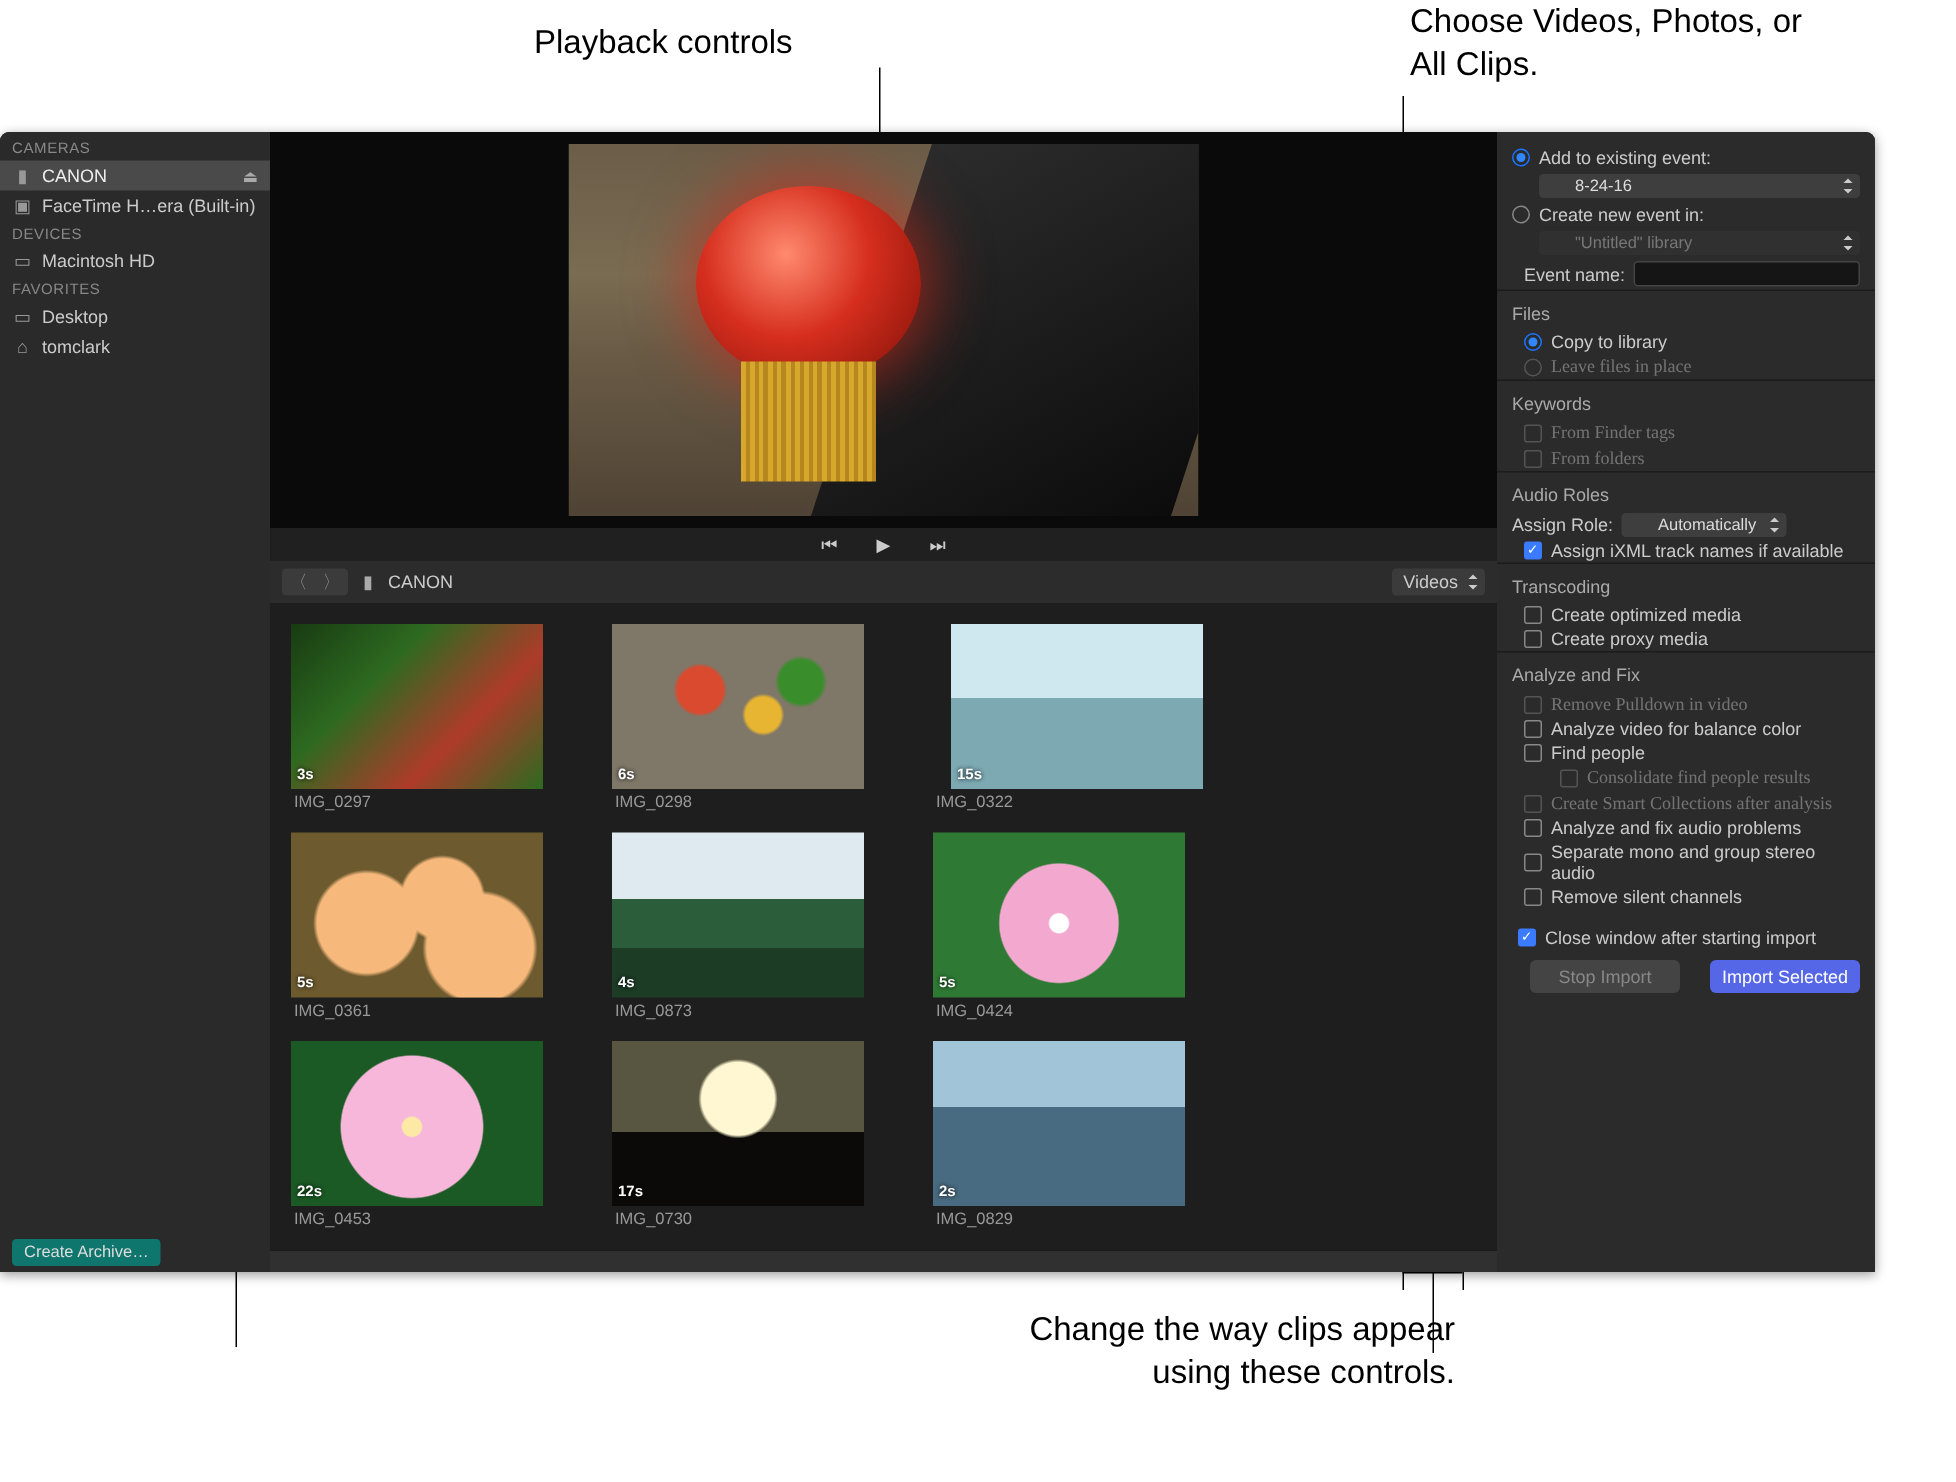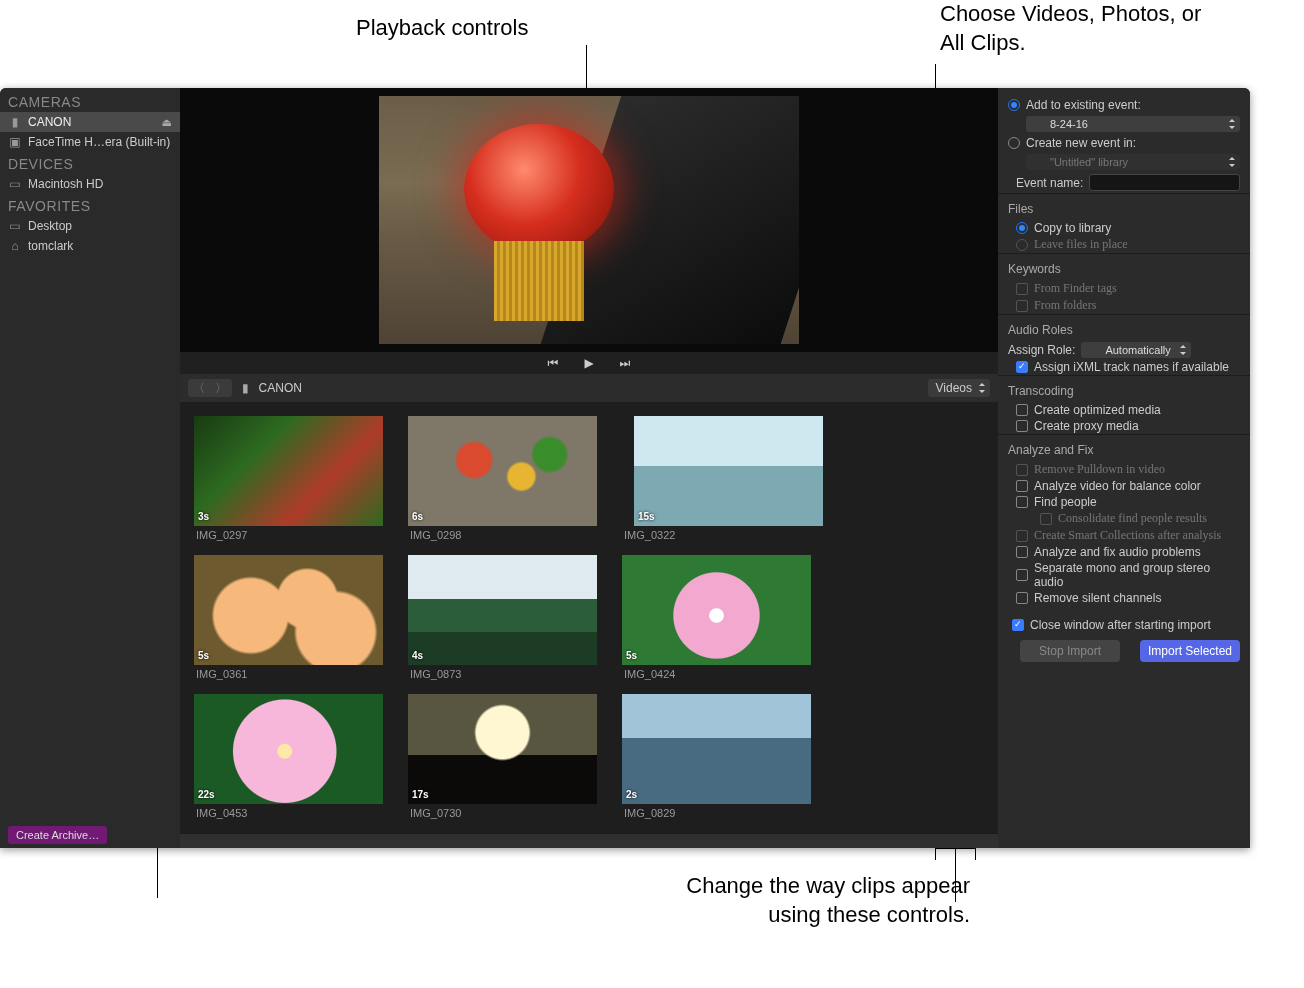--- a/index.html
+++ b/index.html
@@ -7,21 +7,21 @@
   .stage { position:relative; width:1304px; height:988px; margin:0; }
   .callout { position:absolute; font-size:22px; color:#000; line-height:1.3; }
   .callout-line { position:absolute; background:#000; }
   .window { position:absolute; left:0; top:88px; width:1250px; height:760px; background:#1e1e1e; border-radius:6px 6px 0 0; box-shadow:0 2px 8px rgba(0,0,0,.4); overflow:hidden; display:flex; flex-direction:column;}
   .titlebar { height:20px; background:#3a3a3a; display:flex; align-items:center; justify-content:center; position:relative; color:#bbb; font-size:11px; }
   .traffic { position:absolute; left:8px; top:4px; display:flex; gap:7px;}
   .traffic span { width:11px; height:11px; border-radius:50%; display:inline-block;}
   .red{background:#ff5f57;} .yellow{background:#555;} .green{background:#28c940;}
   .body { flex:1; display:flex; }
   .sidebar { width:180px; background:#2a2a2a; color:#ccc; font-size:12px; padding-top:2px;}
-  .sb-header { color:#888; font-size:14px; padding:4px 8px 2px; letter-spacing:.04em;}
+  .sb-header { color:#888; font-size:10px; padding:4px 8px 2px; letter-spacing:.04em;}
   .sb-item { display:flex; align-items:center; gap:6px; padding:3px 8px; white-space:nowrap; overflow:hidden; text-overflow:ellipsis;}
   .sb-item .sb-icon { width:14px; display:flex; justify-content:center; color:#999;}
   .sb-item.sel { background:#4a4a4a; color:#eee;}
   .eject { margin-left:auto; color:#aaa; font-size:11px;}
   .center { flex:1; background:#0d0d0d; display:flex; flex-direction:column; }
   .preview { height:264px; display:flex; align-items:center; justify-content:center; position:relative; background:#0a0a0a;}
   .preview-img { width:420px; height:248px; position:relative; overflow:hidden; }
   .lantern-bg { position:absolute; inset:0; background:linear-gradient(180deg,#6b5d48 0%, #7a6c52 35%, #6a5c46 55%, #4f4335 100%);}
   .lantern-roof { position:absolute; top:0; right:-20px; width:240px; height:260px; background:linear-gradient(145deg,#2c2c2c,#0b0b0b); transform:skewX(-18deg);}
   .lantern-glow { position:absolute; top:28px; left:85px; width:150px; height:130px; border-radius:50%; background:radial-gradient(circle at 40% 35%, #ff8a6e, #d62e1e 45%, #9e1b0f 80%); box-shadow:0 0 36px 10px rgba(210,40,25,.55);}
@@ -34,25 +34,25 @@
   .nav-arrows span { width:22px; height:18px; background:#3b3b3b; display:flex; align-items:center; justify-content:center; color:#888; font-size:12px;}
   .nav-arrows span:first-child{border-radius:3px 0 0 3px;}
   .nav-arrows span:last-child{border-radius:0 3px 3px 0;}
   .crumb-icon{color:#aaa;}
   .filter-dd { margin-left:auto; background:#3b3b3b; border-radius:3px; padding:2px 18px 2px 8px; position:relative; font-size:12px;}
   .filter-dd::after { content:""; position:absolute; right:5px; top:4px; width:0; height:0; border-left:3px solid transparent; border-right:3px solid transparent; border-bottom:3px solid #ccc;}
   .filter-dd::before { content:""; position:absolute; right:5px; bottom:4px; width:0; height:0; border-left:3px solid transparent; border-right:3px solid transparent; border-top:3px solid #ccc;}
   .grid-area { flex:1; background:#1e1e1e; padding:14px 0 0 14px; overflow:hidden; }
   .clip-row { display:flex; gap:22px; margin-bottom:4px;}
   .clip { width:192px; }
-  .thumb { width:189px; height:110px; position:relative; overflow:hidden; }
+  .thumb { width:168px; height:110px; position:relative; overflow:hidden; }
   .dur { position:absolute; left:4px; bottom:4px; font-size:10px; font-weight:600; color:#fff; text-shadow:0 0 3px #000;}
   .clip-name { color:#999; font-size:11px; padding:3px 0 10px 2px;}
   .statusbar { height:24px; background:#303030; border-top:1px solid #1a1a1a; display:flex; align-items:center; color:#aaa; font-size:11px; padding:0 8px;}
-  .btn-grey { background:#701a75; color:#ddd; border:none; border-radius:3px; font-size:11px; padding:3px 8px; cursor:pointer;}
+  .btn-grey { background:#0f766e; color:#ddd; border:none; border-radius:3px; font-size:11px; padding:3px 8px; cursor:pointer;}
   .inspector { width:252px; background:#2b2b2b; color:#ccc; font-size:12px; overflow-y:auto;}
   .insp-section-label { color:#aaa; font-size:12px; padding:8px 10px 4px; border-top:1px solid #1c1c1c; }
   .row { display:flex; align-items:center; gap:6px; padding:2px 10px 2px 18px; }
   .row.tight { padding-top:1px; padding-bottom:1px;}
   .row.indent { padding-left:42px; }
   .radio, .check { width:12px; height:12px; border-radius:50%; border:1px solid #888; flex:0 0 12px; position:relative;}
   .radio.on { border-color:#1a74ff;}
   .radio.on::after{content:"";position:absolute;inset:2px;border-radius:50%;background:#2f86ff;}
   .check { border-radius:2px;}
   .check.on { background:#3a7bff; border-color:#3a7bff;}

